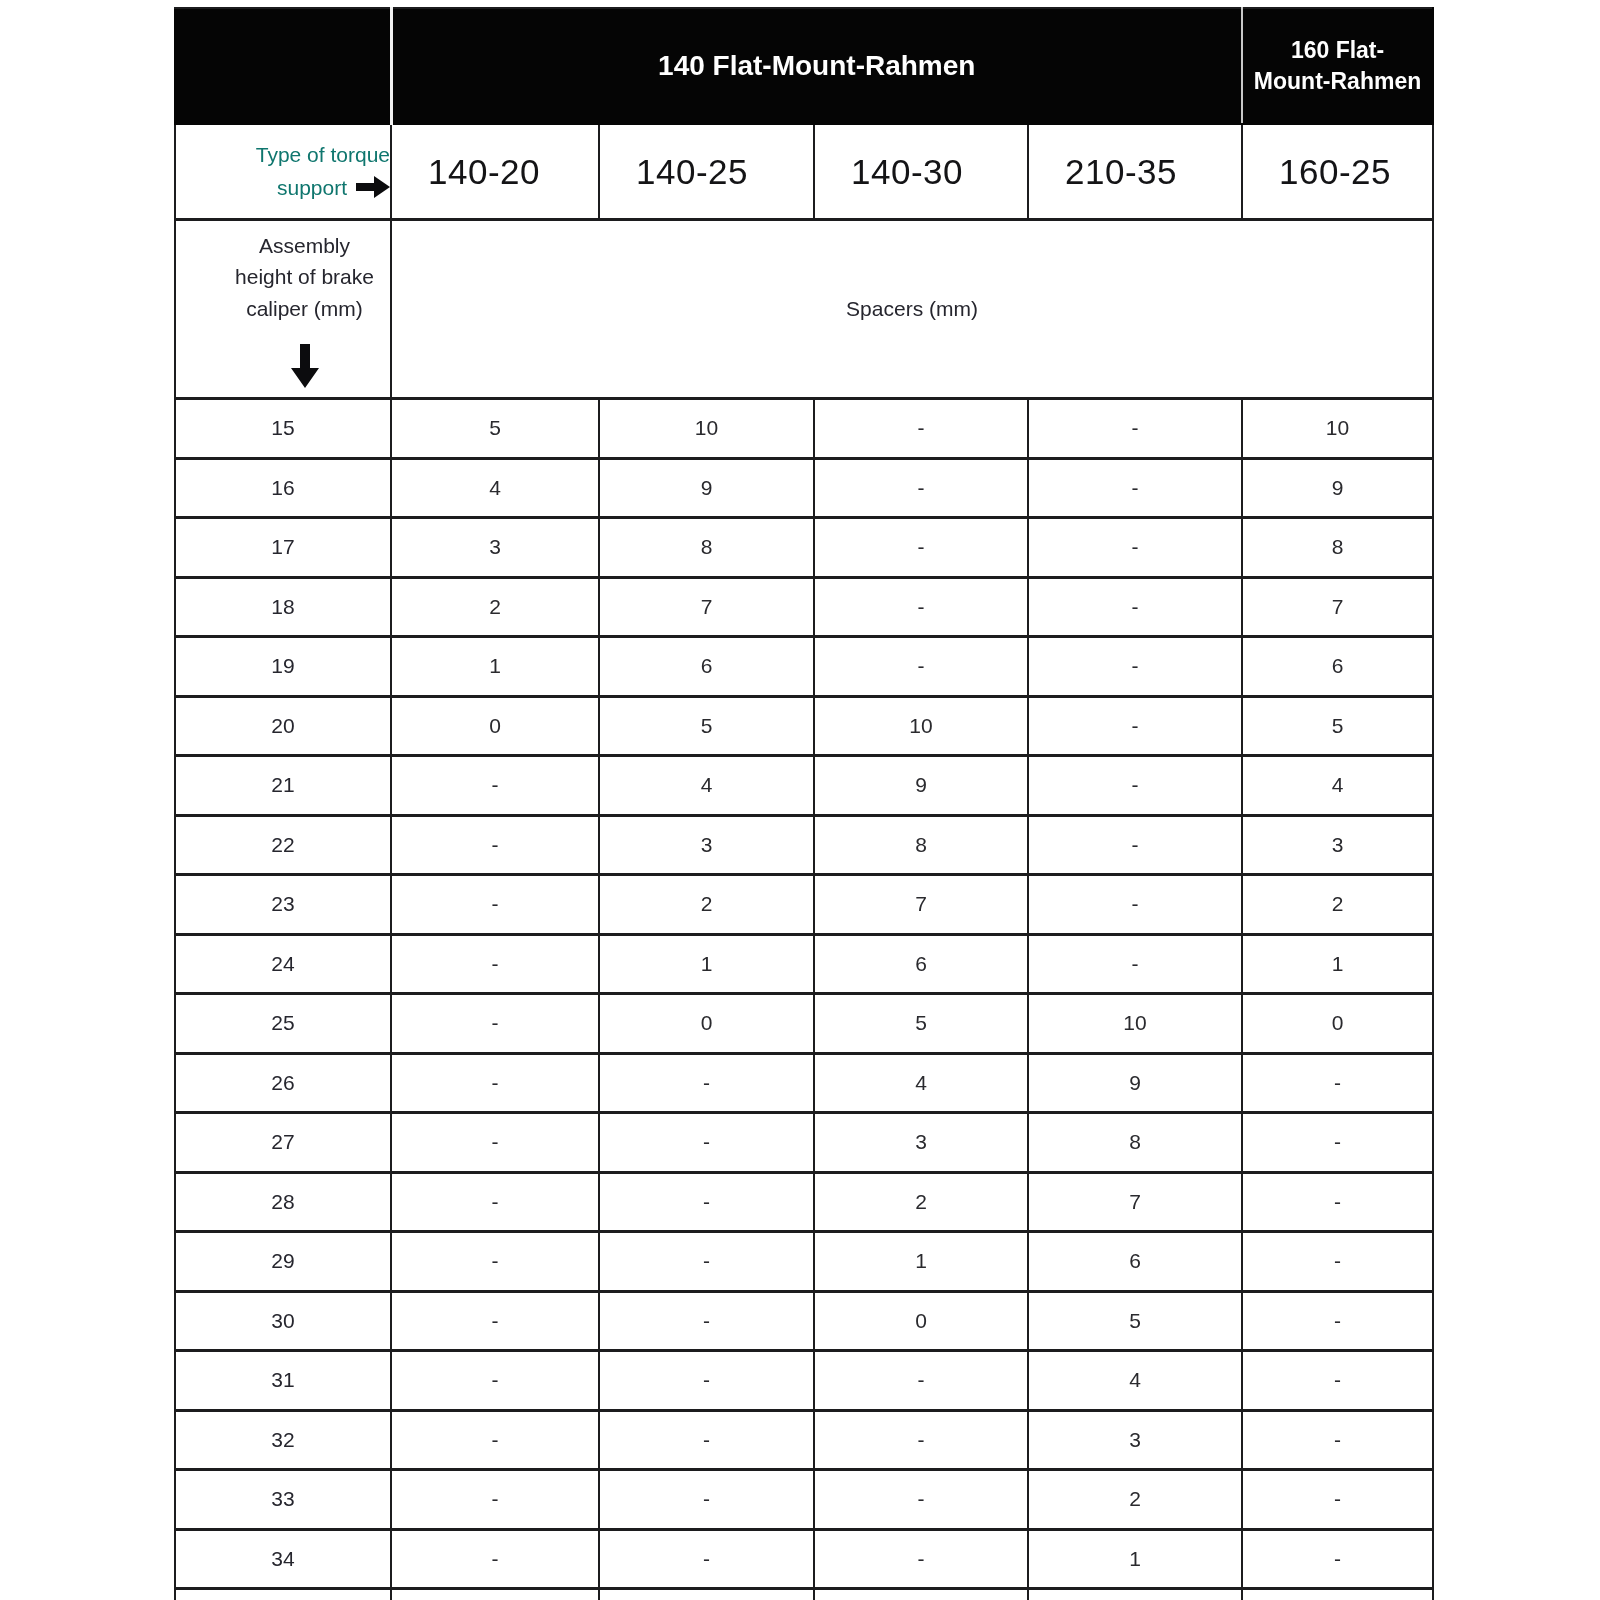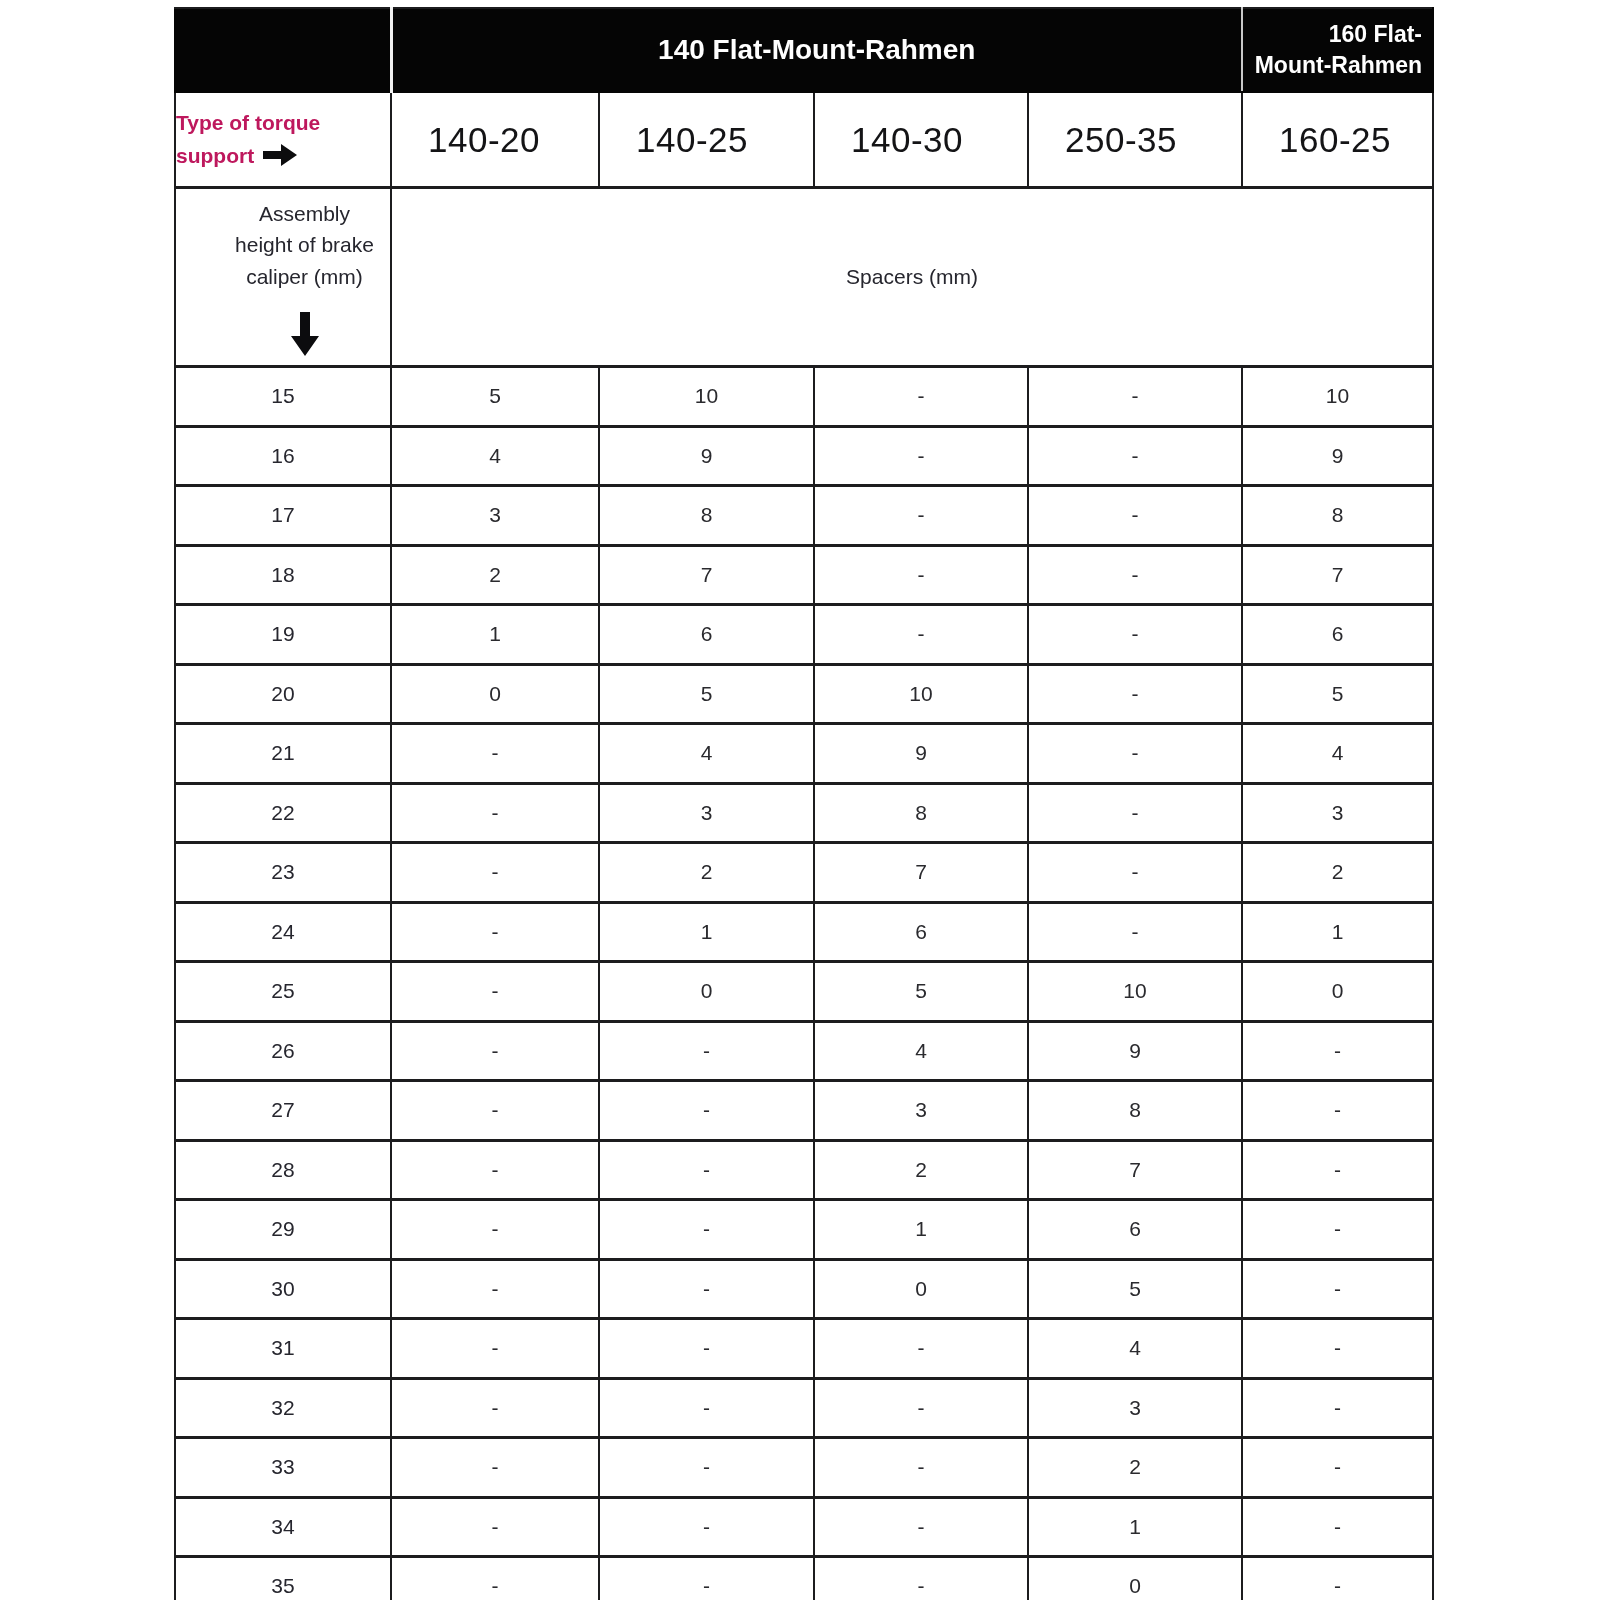--- a/index.html
+++ b/index.html
@@ -44,34 +44,34 @@
     font-size: 28px;
     line-height: 1.35;
     height: 82px;
     text-align: center;
     vertical-align: middle;
     border-color: #050505;
     border-top-color: #1c1c1e;
   }
   tr.group-row th.corner { border-right: 3px solid #f2f2f2; }
   tr.group-row th.group-140 { border-right: 2px solid #c9c9c9; }
-  tr.group-row th.group-160 { font-size: 23px; padding: 0 10px; text-align: right; }
+  tr.group-row th.group-160 { font-size: 23px; padding: 16px 10px; }
 
   
   tr.type-row th {
     height: 93px;
     vertical-align: middle;
     border-bottom-width: 3px;
   }
   th.type-label {
     font-size: 21px;
-    font-weight: 700;
-    text-align: left;
+    font-weight: 400;
+    text-align: right;
     line-height: 1.55;
-    color: #be185d;
+    color: #0f766e;
   }
   th.torque {
     font-size: 35px;
     font-weight: 400;
     text-align: left;
     padding-left: 36px;
     letter-spacing: 0.5px;
     color: #141416;
   }
 
@@ -139,21 +139,21 @@
       <tr class="type-row">
         <th class="type-label">
           <span>Type of torque</span><br>
           <span>support</span><svg class="arrow-right" width="34" height="22" viewBox="0 0 34 22">
               <path d="M0 7 H18 V0 L34 11 L18 22 V15 H0 Z" fill="#0c0c0e"></path>
             </svg>
         </th>
         <th class="torque">140-20</th>
         <th class="torque">140-25</th>
         <th class="torque">140-30</th>
-        <th class="torque">250-35</th>
+        <th class="torque">210-35</th>
         <th class="torque">160-25</th>
       </tr>
       <tr class="assembly-row">
         <th class="assembly-label">
           <span>Assembly</span><br>
           <span>height of brake</span><br>
           <span>caliper (mm)</span>
           <svg class="arrow-down" width="28" height="44" viewBox="0 0 28 44">
               <path d="M9 0 H19 V24 H28 L14 44 L0 24 H9 Z" fill="#0c0c0e"></path>
             </svg>

